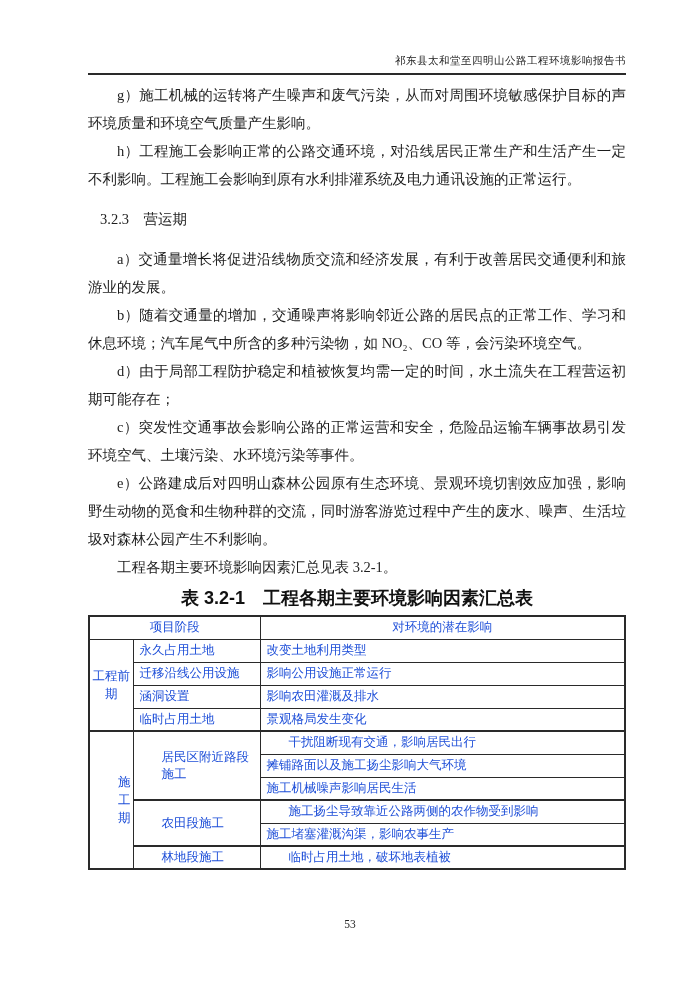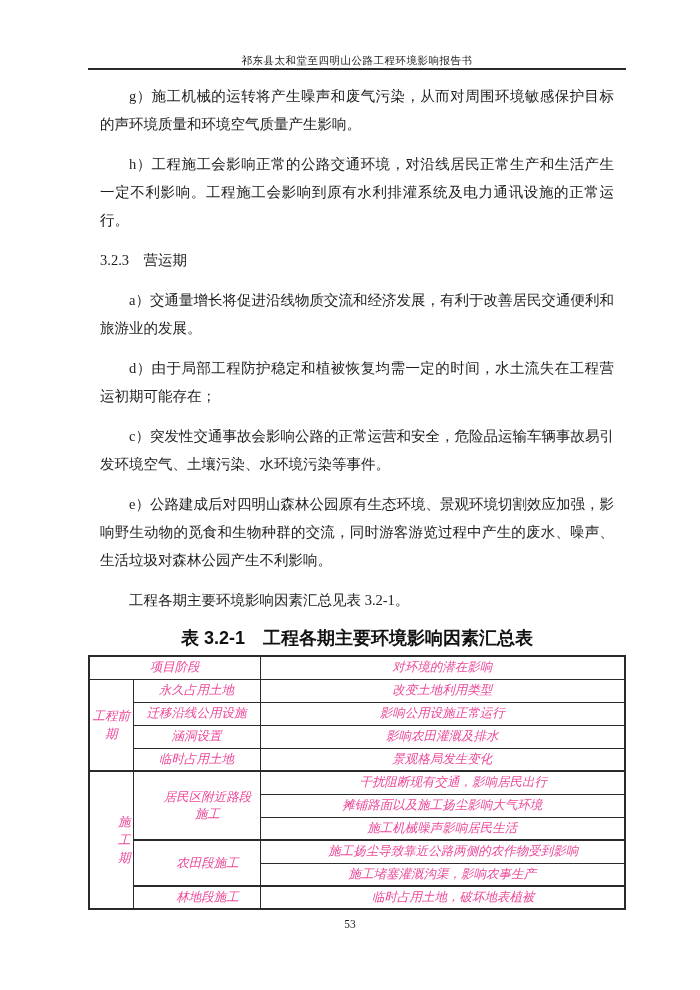--- a/index.html
+++ b/index.html
@@ -12,75 +12,75 @@
     width: 700px;
     height: 990px;
     box-sizing: border-box;
     background: #ffffff;
     color: #1d1d1d;
     font-family: "Liberation Serif", "DejaVu Serif", serif;
     padding: 54px 74px 0 88px;
     overflow: hidden;
   }
   .doc-header {
-    text-align: center;
+    text-align: right;
     font-size: 10.5px;
     letter-spacing: 0.5px;
     color: #222;
+    padding-bottom: 5px;
     border-bottom: 2px solid #2a2a2a;
   }
   .body-text {
     margin-top: 6px;
     font-size: 14.5px;
     line-height: 28px;
     text-align: justify;
   }
   p.para {
-    margin: 12px;
+    margin: 0;
     text-indent: 2em;
   }
   p.heading {
     margin: 12px;
     text-indent: 0;
   }
   .table-caption {
     margin: 5px 0 5px 0;
     text-align: center;
     font-family: "Liberation Sans", "DejaVu Sans", sans-serif;
     font-weight: bold;
     font-size: 18px;
     color: #111;
   }
   table.impact-table {
     border-collapse: collapse;
     width: 100%;
     table-layout: fixed;
     font-size: 12.5px;
-    color: #ec4899;
+    color: #1d4ed8;
     border: 2px solid #2a2a2a;
-    font-style: italic;
   }
   .impact-table th, .impact-table td {
     border: 1px solid #2a2a2a;
     height: 23px;
     padding: 1px 6px;
     font-weight: normal;
     box-sizing: border-box;
   }
   .impact-table th {
     text-align: center;
   }
   .impact-table td.phase {
     text-align: center;
     padding: 1px 2px;
     line-height: 1.45;
     margin-top: 45px;
   }
   .impact-table td.act, .impact-table td.imp {
-    text-align: center;
+    text-align: left;
   }
   .impact-table tr.group-sep > td {
     border-top: 2px solid #2a2a2a;
     padding-left: 28px;
   }
   .page-num {
     position: absolute;
     top: 918px;
     left: 0;
     width: 700px;
@@ -96,20 +96,21 @@
 
   <div class="doc-header">
     <span>祁东县太和堂至四明山公路工程环境影响报告书</span>
   </div>
 
   <div class="body-text">
     <p class="para">g）施工机械的运转将产生噪声和废气污染，从而对周围环境敏感保护目标的声环境质量和环境空气质量产生影响。</p>
     <p class="para">h）工程施工会影响正常的公路交通环境，对沿线居民正常生产和生活产生一定不利影响。工程施工会影响到原有水利排灌系统及电力通讯设施的正常运行。</p>
     <p class="heading">3.2.3　营运期</p>
     <p class="para">a）交通量增长将促进沿线物质交流和经济发展，有利于改善居民交通便利和旅游业的发展。</p>
+    <p class="para">b）随着交通量的增加，交通噪声将影响邻近公路的居民点的正常工作、学习和休息环境；汽车尾气中所含的多种污染物，如 NO₂、CO 等，会污染环境空气。</p>
     <p class="para">d）由于局部工程防护稳定和植被恢复均需一定的时间，水土流失在工程营运初期可能存在；</p>
     <p class="para">c）突发性交通事故会影响公路的正常运营和安全，危险品运输车辆事故易引发环境空气、土壤污染、水环境污染等事件。</p>
     <p class="para">e）公路建成后对四明山森林公园原有生态环境、景观环境切割效应加强，影响野生动物的觅食和生物种群的交流，同时游客游览过程中产生的废水、噪声、生活垃圾对森林公园产生不利影响。</p>
     <p class="para">工程各期主要环境影响因素汇总见表 3.2-1。</p>
   </div>
 
   <div class="table-caption">表 3.2-1　工程各期主要环境影响因素汇总表</div>
 
   <table class="impact-table">
     <colgroup>

